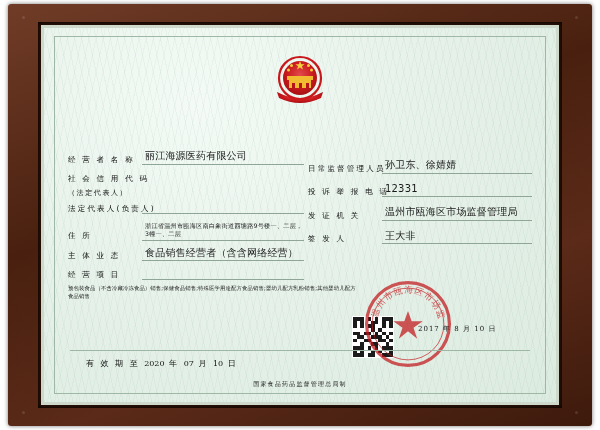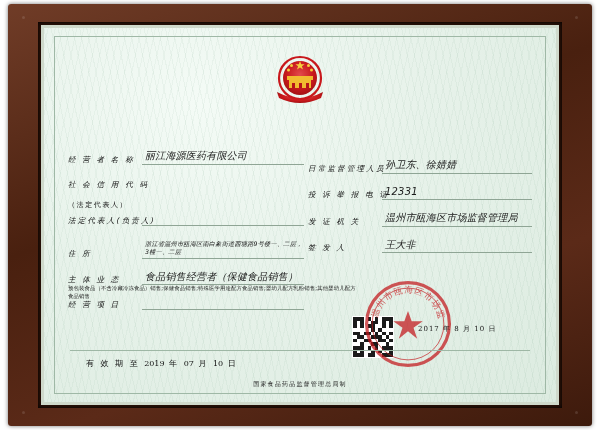--- a/index.html
+++ b/index.html
@@ -107,23 +107,22 @@
     left: 24px;
     width: 464px;
     height: 190px;
   }
   .col-left  { position:absolute; left:0;   top:0; width: 236px; }
   .col-right { position:absolute; left:240px; top:0; width: 224px; }
 
   .row {
     display: flex;
     align-items: flex-end;
-    margin-bottom: 12px;
+    margin-bottom: 6px;
     min-height: 13px;
-    font-style: italic;
   }
   .lbl {
     flex: 0 0 auto;
     font-size: 7.5px;
     color: #111;
     letter-spacing: 2.2px;
     white-space: nowrap;
     font-family: "DejaVu Sans", sans-serif;
   }
   .lbl.w-name    { width: 74px; }
@@ -319,21 +318,21 @@
       </div>
 
       <div class="row tall">
         <span class="lbl w-name">住          所</span>
         <span class="val two-line">浙江省温州市瓯海区南白象街道西塘路9号楼一、二层，3幢一、二层</span>
       </div>
 
 
       <div class="row">
         <span class="lbl w-name">主 体 业 态</span>
-        <span class="val">食品销售经营者（保健食品销售）</span>
+        <span class="val">食品销售经营者（含含网络经营）</span>
       </div>
 
       <div class="row">
         <span class="lbl w-name">经 营 项 目</span>
         <span class="val"></span>
       </div>
     </div>
 
     <div class="col-right">
 
@@ -506,21 +505,21 @@
     <span>年</span>
     <span class="num">8</span>
     <span>月</span>
     <span class="num">10</span>
     <span>日</span>
   </div>
 
   <div id="valid-sep"></div>
   <div id="validity">
     <span>有 效 期 至</span>
-    <span class="v">2019</span>
+    <span class="v">2020</span>
     <span>年</span>
     <span class="v">07</span>
     <span>月</span>
     <span class="v">10</span>
     <span>日</span>
   </div>
 
   <div id="footer">国家食品药品监督管理总局制</div>
 </div>
 

